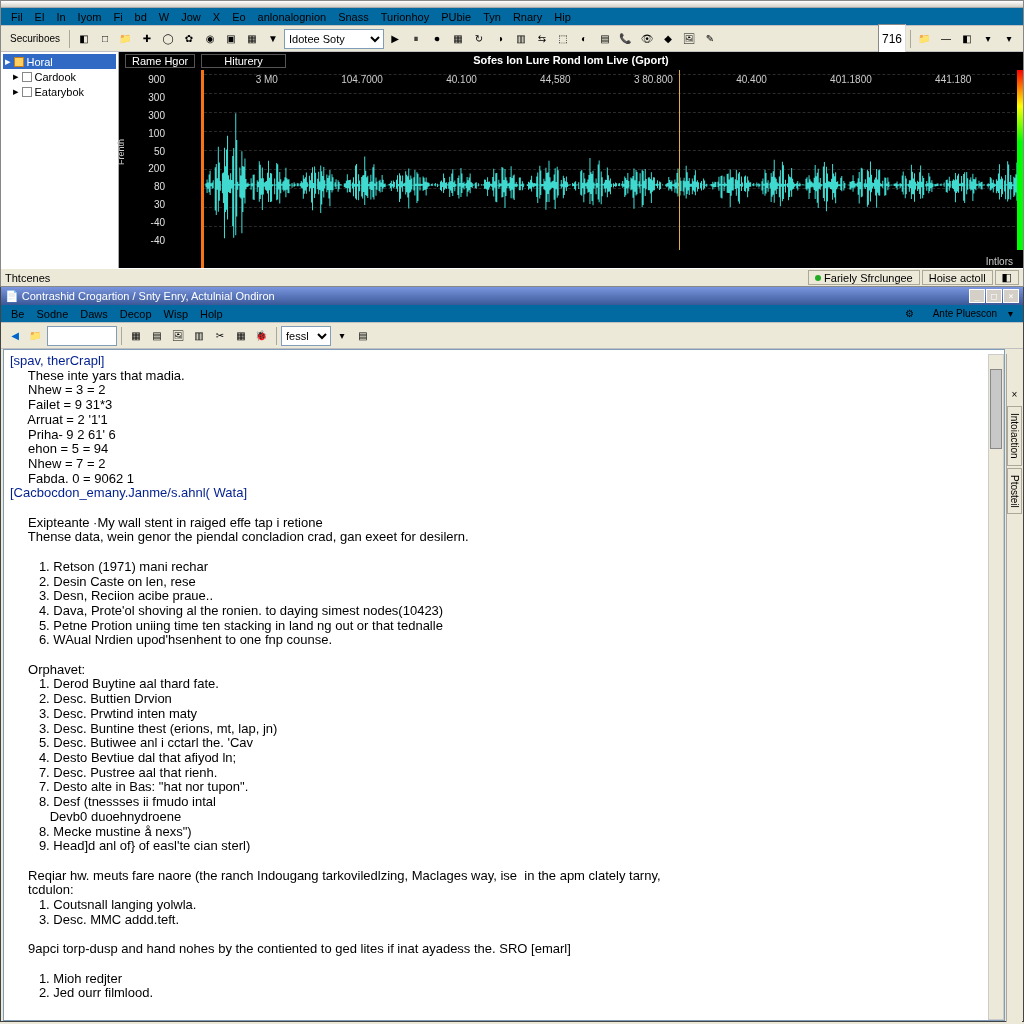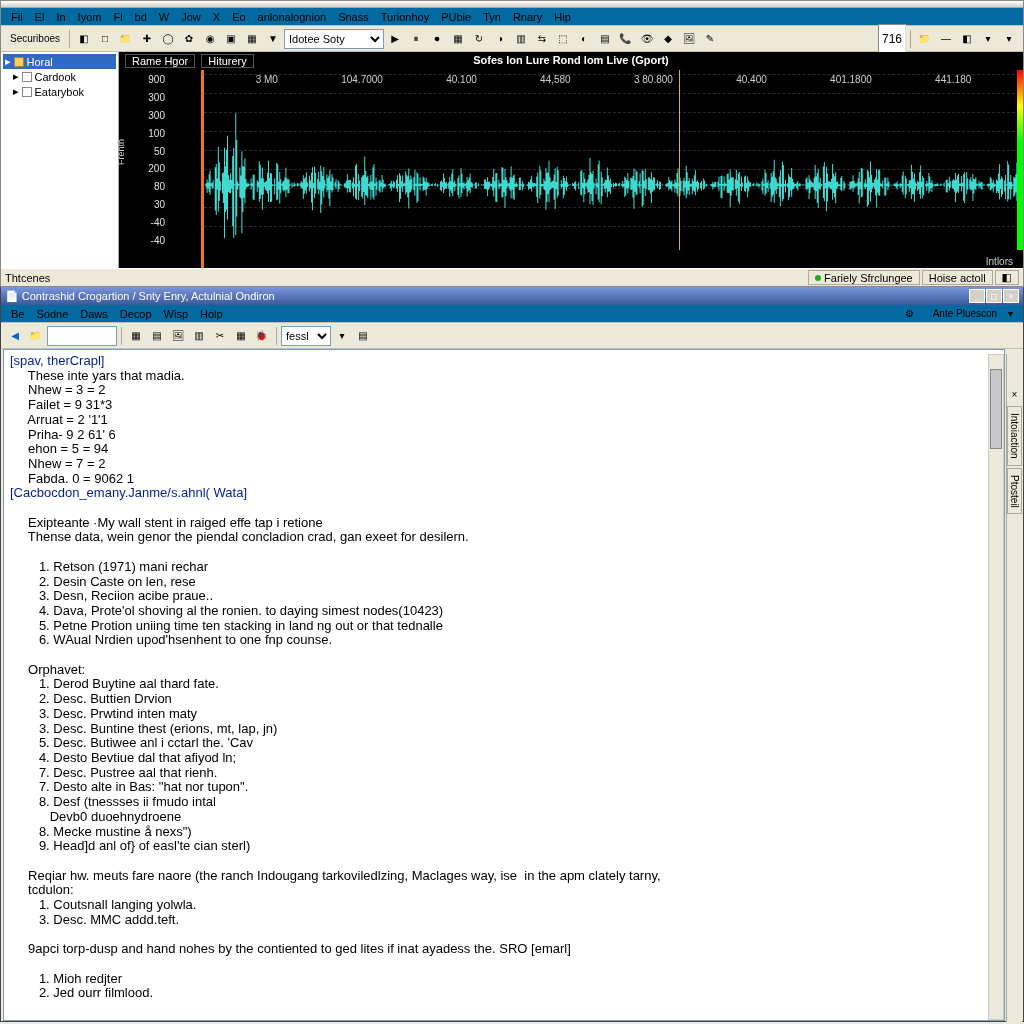--- a/index.html
+++ b/index.html
@@ -109,21 +109,21 @@
       <div class="tree-item">
           <span>▸</span>
           <span class="tree-ico file"></span>
           <span>Eatarybok</span>
         </div>
     </div>
     <div class="wave">
       <div class="wave-tabs">
         <div class="left">
           <span style="border:1px solid #555;padding:0 6px">Rame Hgor</span>
-          <span style="border:1px solid #555;padding:0 6px">Hiturery</span>
+          <span style="border:1px solid #555;padding:0 22px">Hiturery</span>
         </div>
         <span class="center">Sofes Ion Lure Rond lom Live (Gport)</span>
       </div>
       <div class="wave-plot">
         <span class="yrot">Frenth</span>
         <div class="yaxis" id="yaxis">
             <div class="lbl">900</div>
             <div class="lbl">300</div>
             <div class="lbl">300</div>
             <div class="lbl">100</div>

